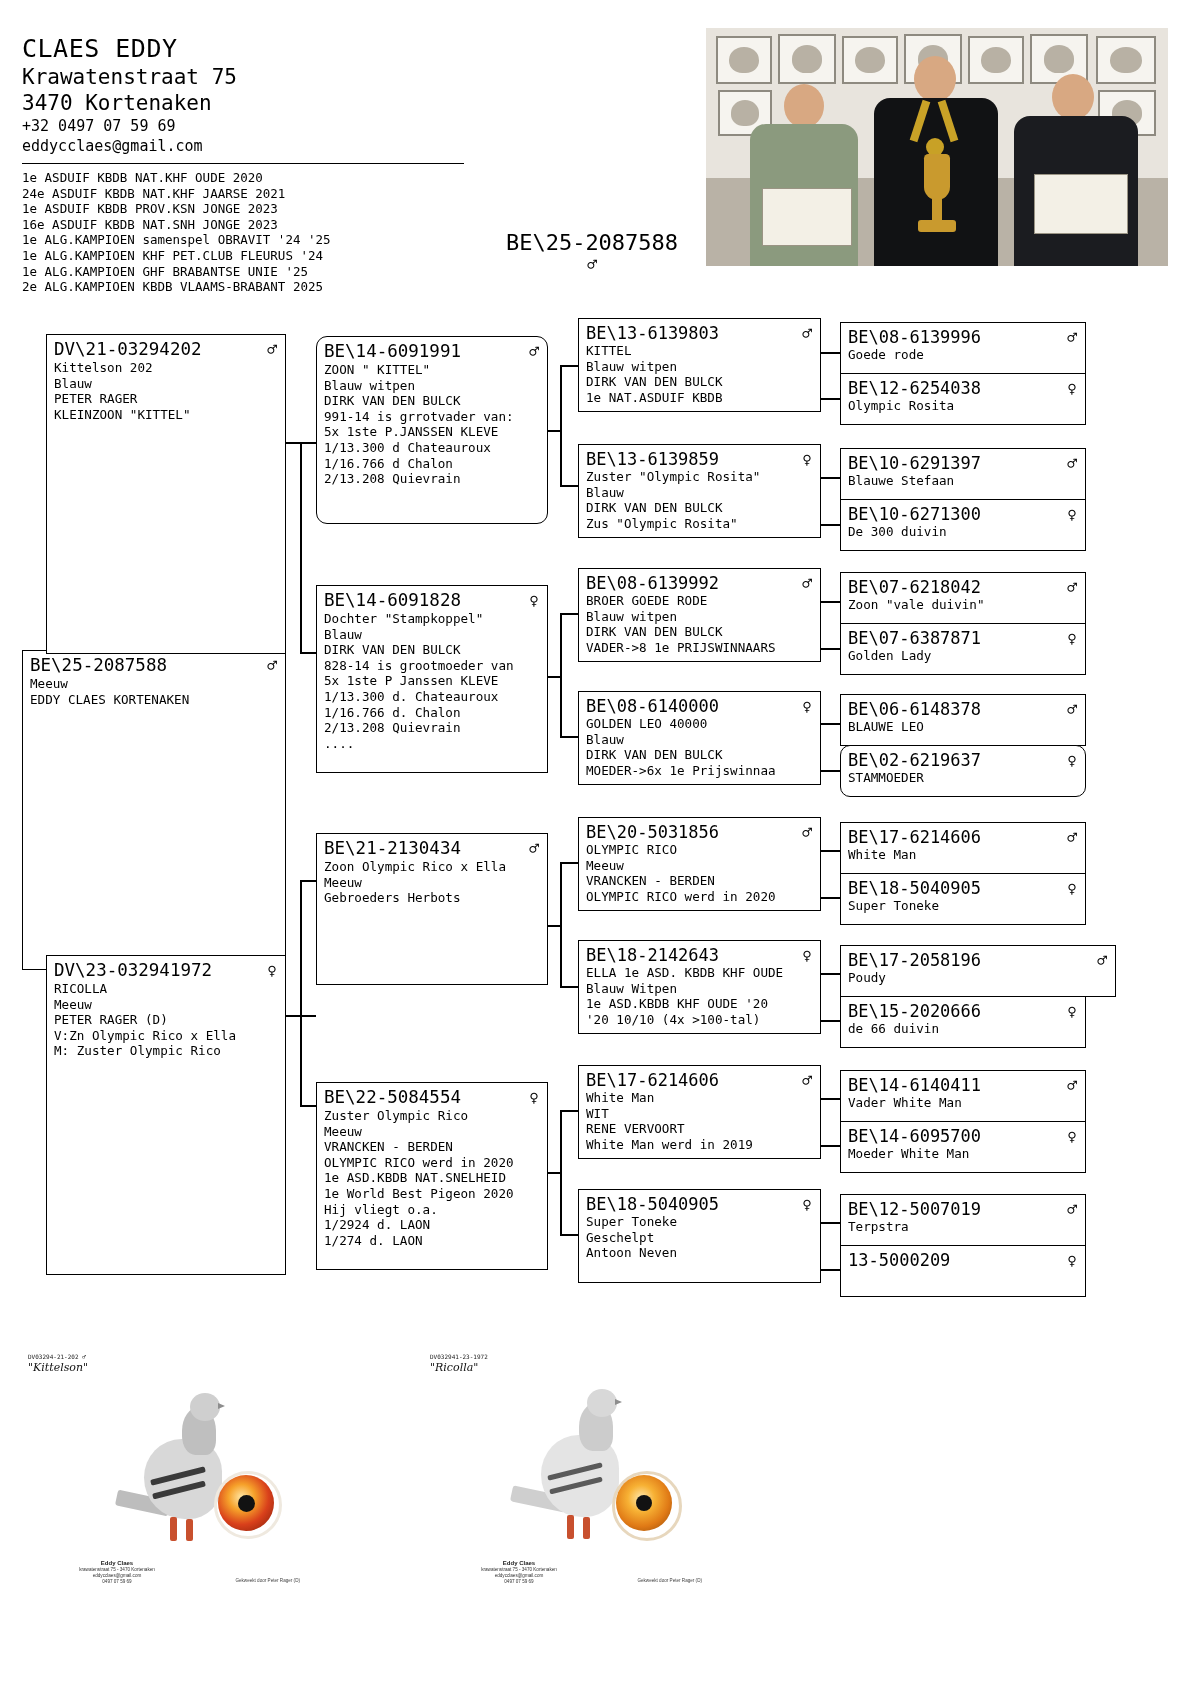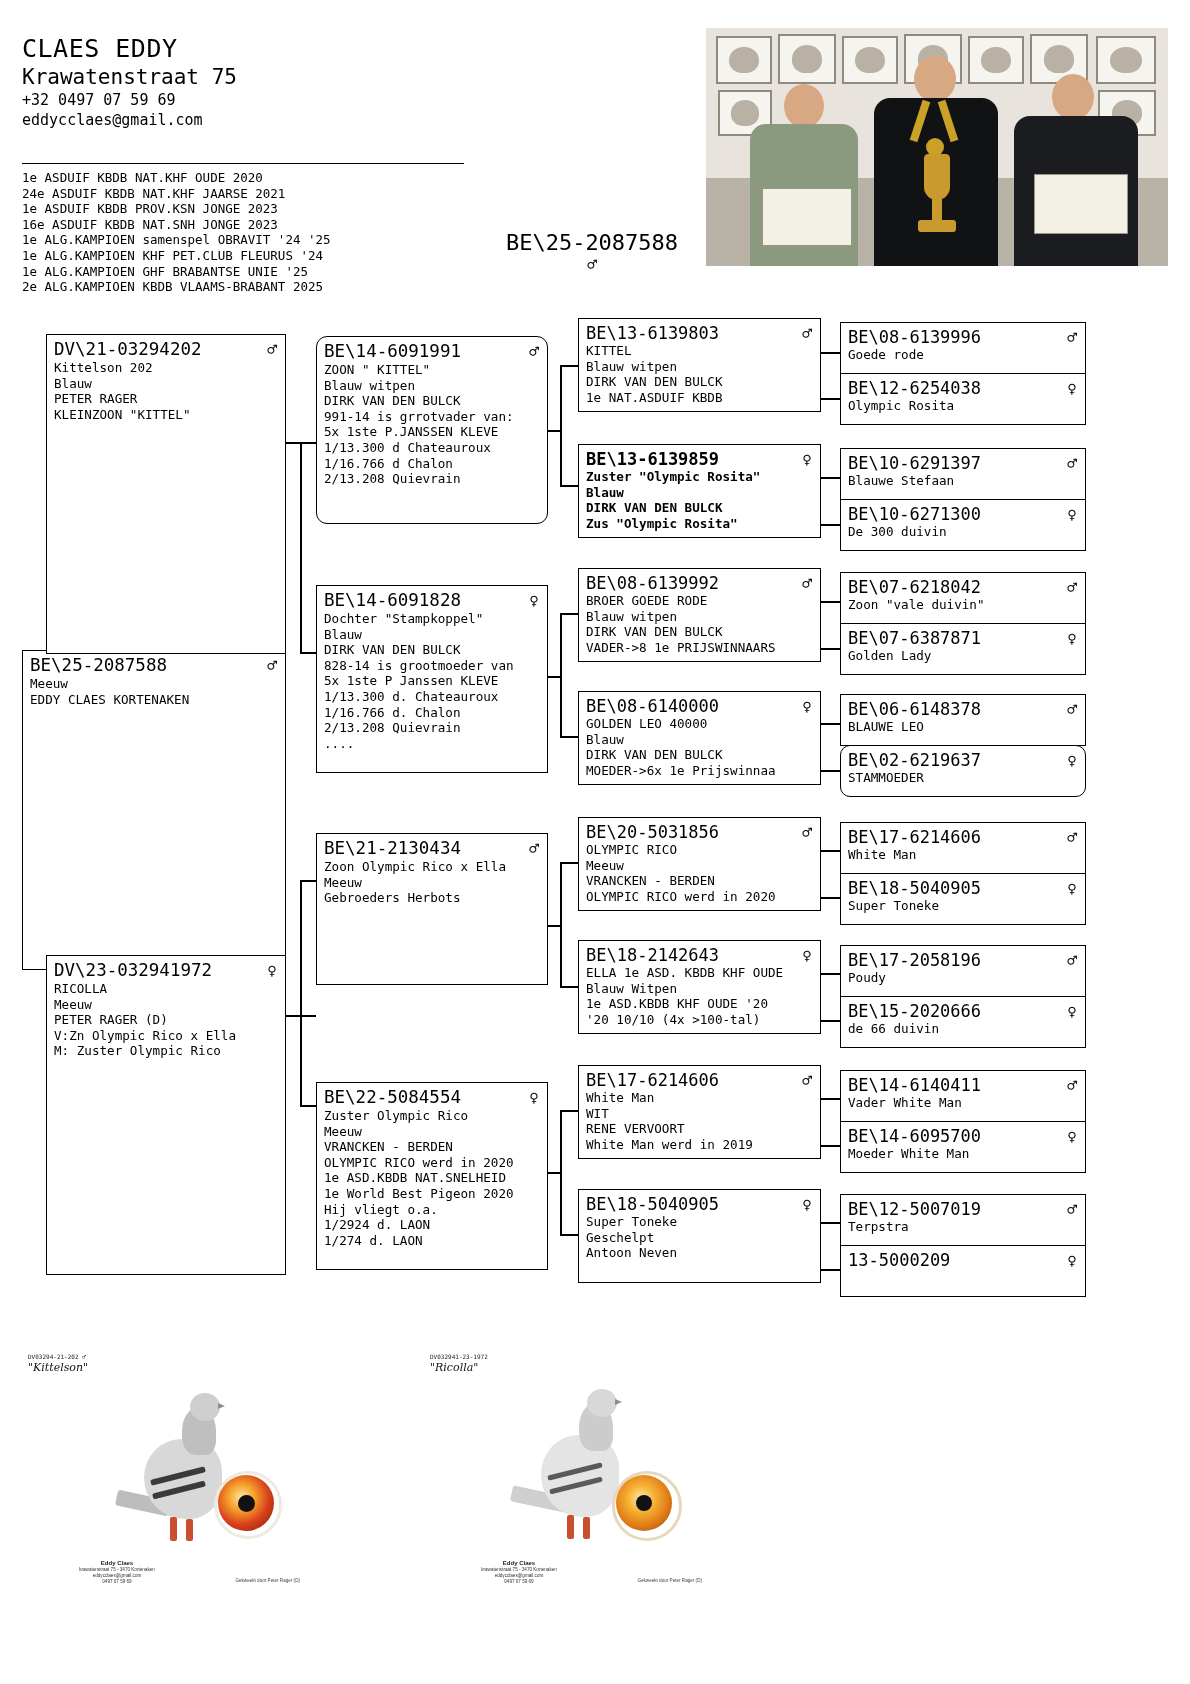--- a/index.html
+++ b/index.html
@@ -335,20 +335,21 @@
   }
 </style>
 </head>
 <body>
 
 <div id="header">
 
   <div id="breeder-block">
     <div class="breeder-name">CLAES EDDY</div>
     <div class="breeder-addr">Krawatenstraat 75</div>
+    <div class="breeder-addr">3470 Kortenaken</div>
     <div class="breeder-contact">+32 0497 07 59 69</div>
     <div class="breeder-contact">eddycclaes@gmail.com</div>
   </div>
   <div id="contact-rule"></div>
 
   <div id="palmares">
     <div>1e ASDUIF KBDB NAT.KHF OUDE 2020</div>
     <div>24e ASDUIF KBDB NAT.KHF JAARSE 2021</div>
     <div>1e ASDUIF KBDB PROV.KSN JONGE 2023</div>
     <div>16e ASDUIF KBDB NAT.SNH JONGE 2023</div>
@@ -543,21 +544,21 @@
   <div class="ring-line">
     <span>BE\13-6139803</span>
     <span class="sexmark">♂</span>
   </div>
   <div class="det">KITTEL</div>
   <div class="det">Blauw witpen</div>
   <div class="det">DIRK VAN DEN BULCK</div>
   <div class="det">1e NAT.ASDUIF KBDB</div>
 </div>
 
-<div class="box small" style="left:578px; top:444px; width:243px; height:94px;font-weight:bold;">
+<div class="box small" style="left:578px; top:444px; width:243px; height:94px;">
   <div class="ring-line">
     <span>BE\13-6139859</span>
     <span class="sexmark">♀</span>
   </div>
   <div class="det">Zuster "Olympic Rosita"</div>
   <div class="det">Blauw</div>
   <div class="det">DIRK VAN DEN BULCK</div>
   <div class="det">Zus "Olympic Rosita"</div>
 </div>
 
@@ -694,21 +695,21 @@
   <div class="det">White Man</div>
 </div>
 <div class="box small" style="left:840px; top:873px; width:246px; height:52px;">
   <div class="ring-line">
     <span>BE\18-5040905</span>
     <span class="sexmark">♀</span>
   </div>
   <div class="det">Super Toneke</div>
 </div>
 
-<div class="box small" style="left:840px; top:945px; width:246px; height:52px;">
+<div class="box small" style="left:840px; top:945px; width:276px; height:52px;">
   <div class="ring-line">
     <span>BE\17-2058196</span>
     <span class="sexmark">♂</span>
   </div>
   <div class="det">Poudy</div>
 </div>
 <div class="box small" style="left:840px; top:996px; width:246px; height:52px;">
   <div class="ring-line">
     <span>BE\15-2020666</span>
     <span class="sexmark">♀</span>

